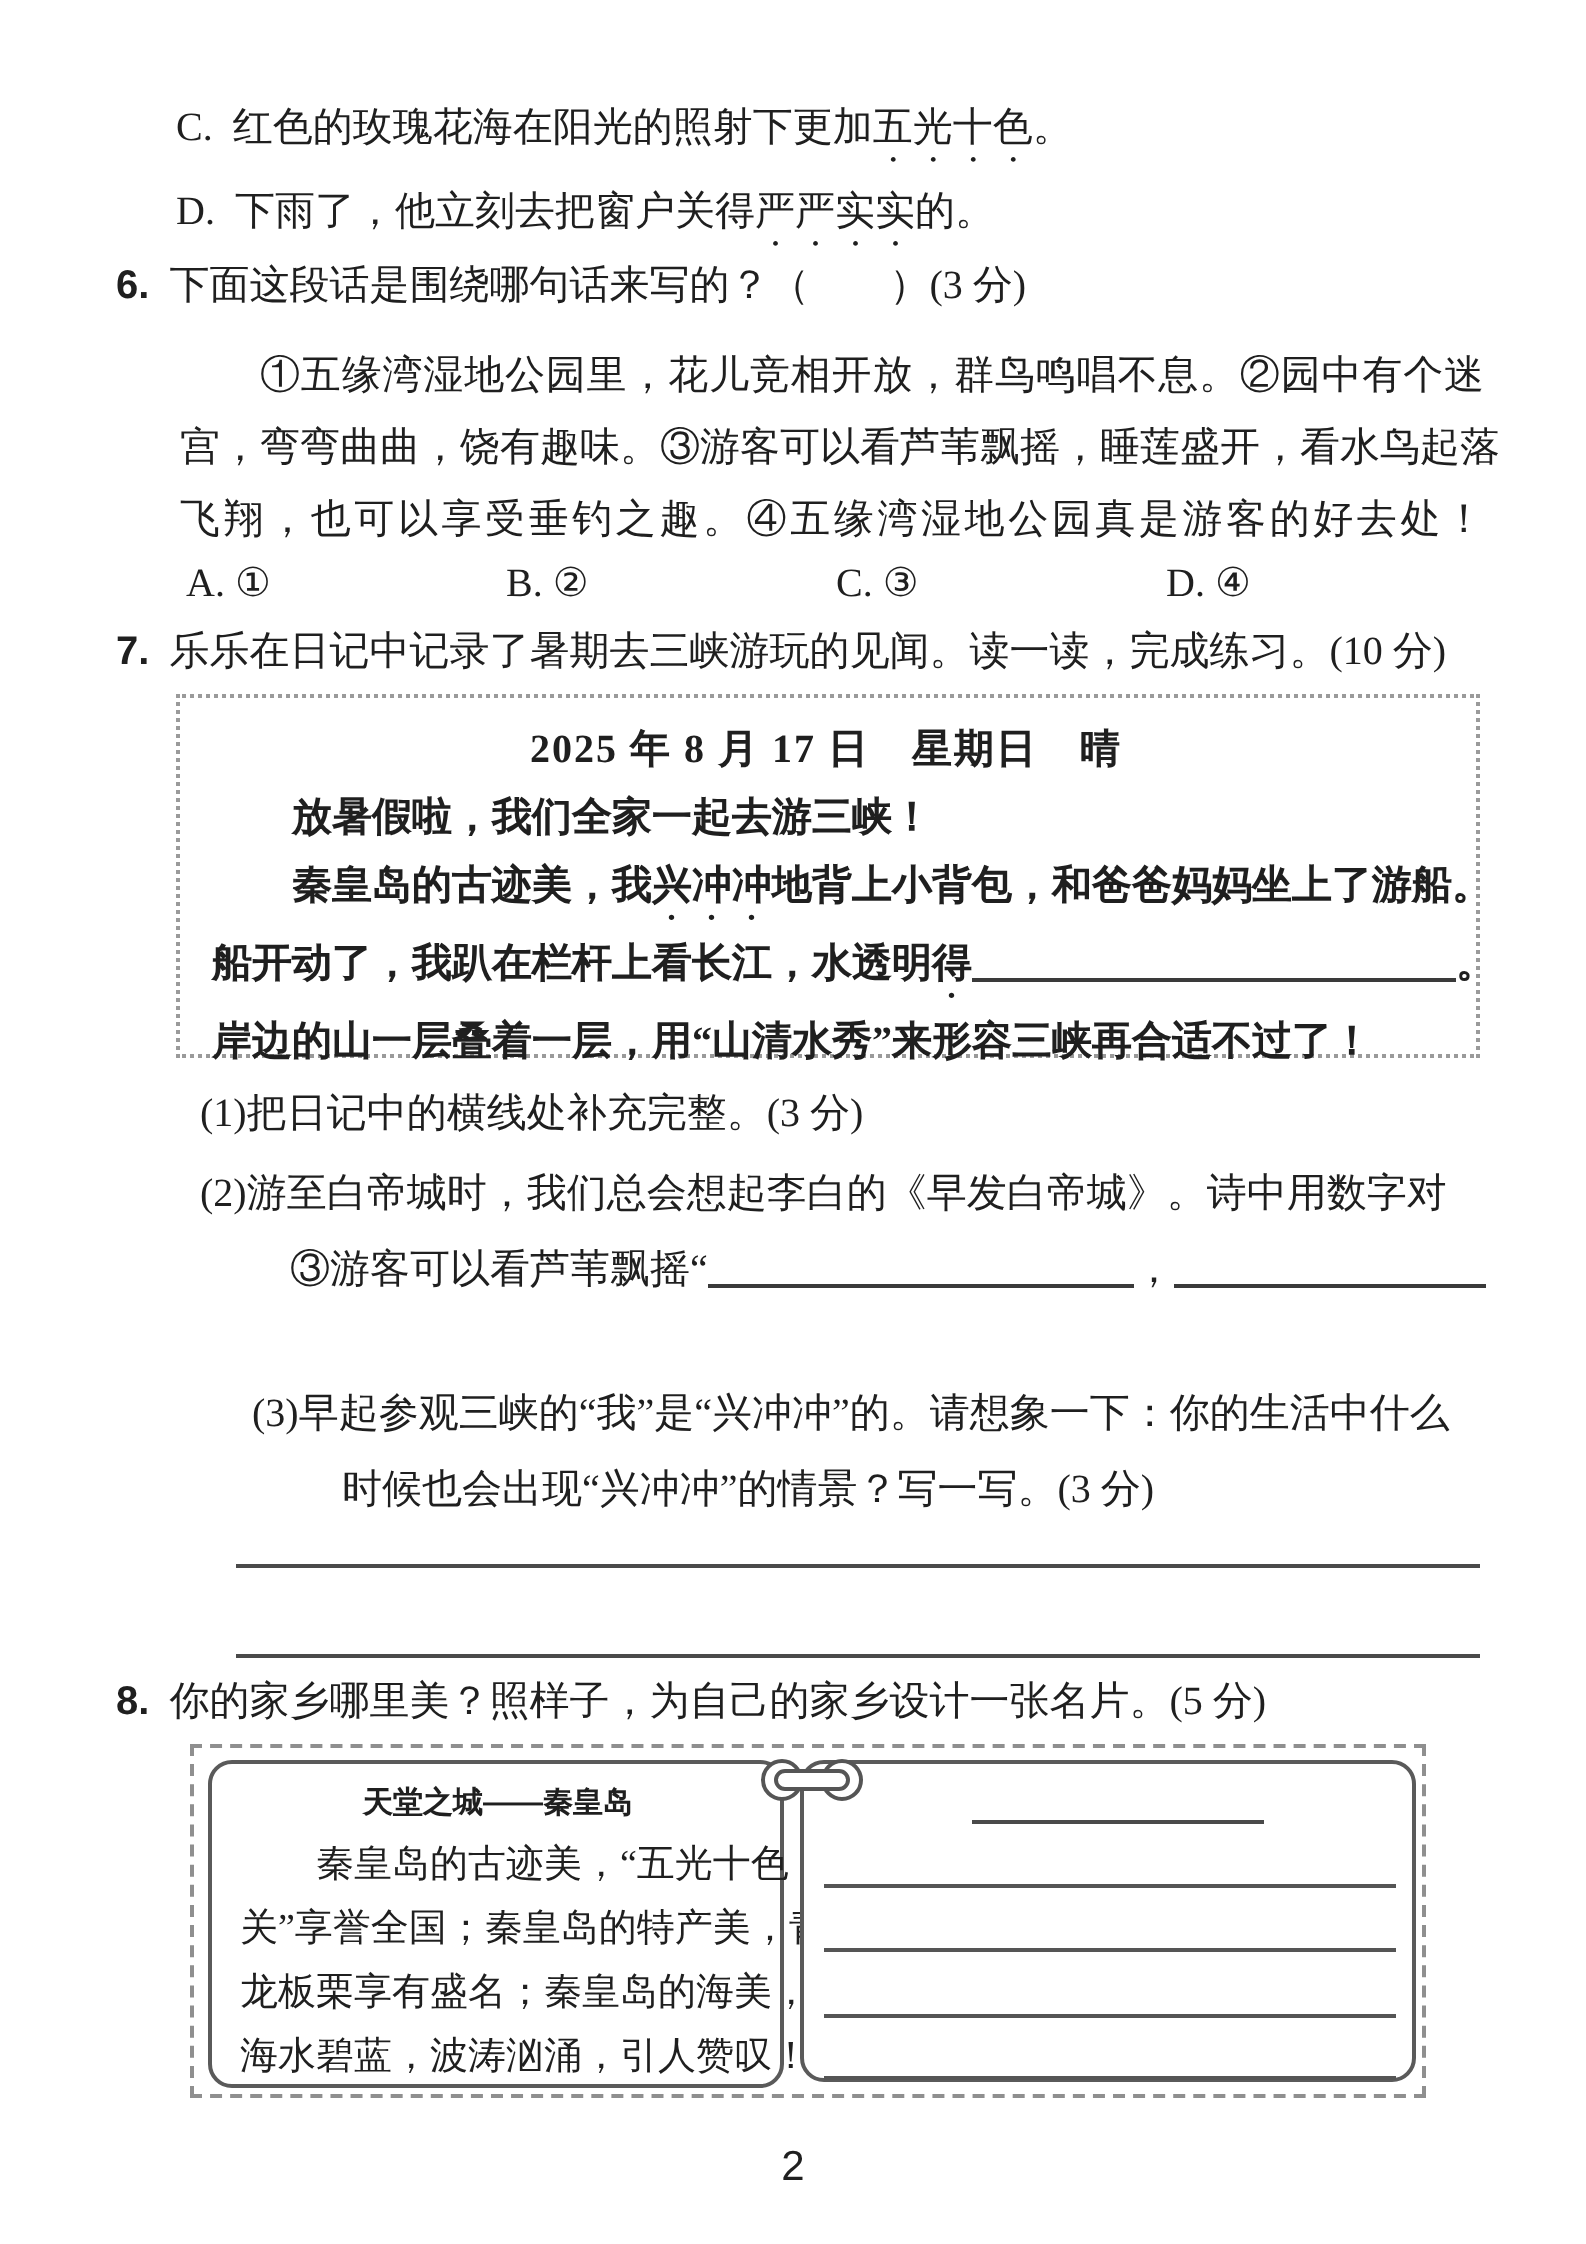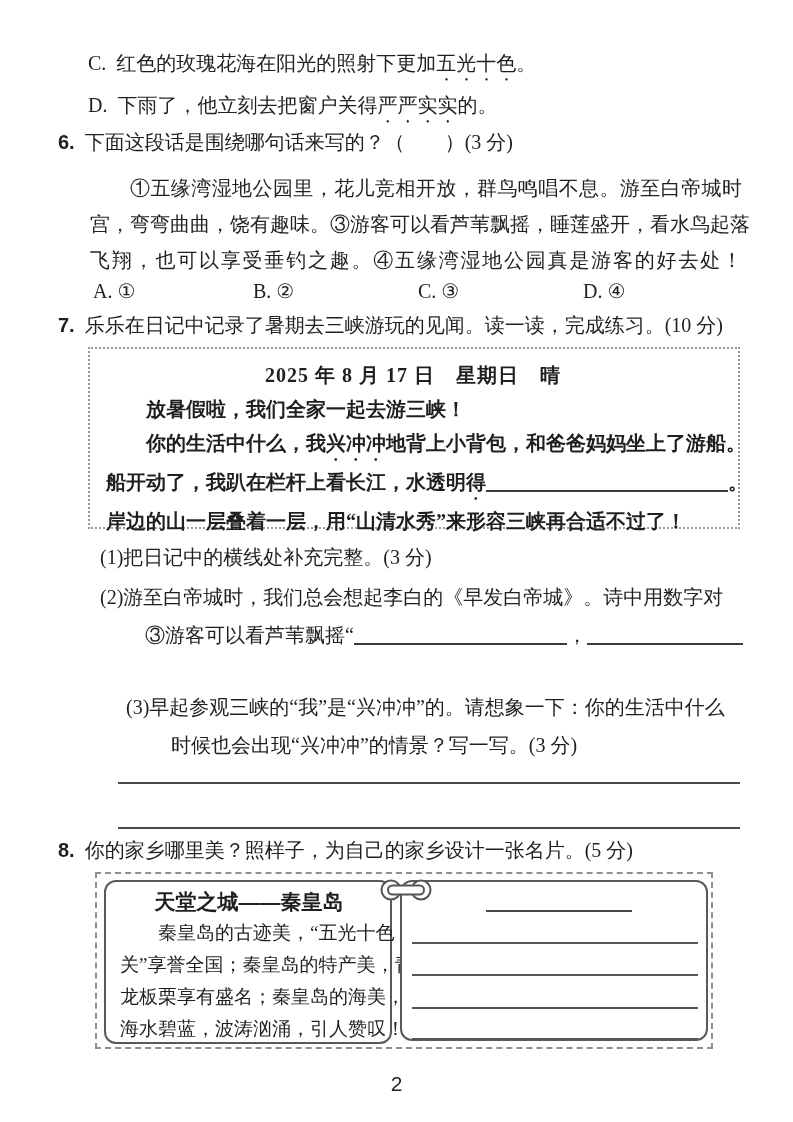--- a/index.html
+++ b/index.html
@@ -28,21 +28,21 @@
   .sub-line{line-height:38px;white-space:nowrap;}
   .cont-indent{padding-left:45px;}
   .ans-line{position:absolute;border-top:2px solid #4a4a4a;height:0;}
   .card-wrap{border:2px dashed #8f8f8f;box-sizing:border-box;background:#fff;}
   .mini-card{
     position:absolute;border:2px solid #5a5a5a;border-radius:12px;
     box-sizing:border-box;background:#fff;
   }
   .card-title{
     font-family:"Liberation Sans","DejaVu Sans",sans-serif;font-weight:700;
-    font-size:21px;text-align:center;line-height:30px;white-space:nowrap;
+    font-size:15px;text-align:center;line-height:30px;white-space:nowrap;
   }
   .card-body-line{font-size:19px;line-height:32px;text-align:justify;text-align-last:justify;white-space:nowrap;}
   .card-body-indent{padding-left:38px;}
   .rc-title-line{position:absolute;border-top:2px solid #4a4a4a;height:0;}
   .rc-line{position:absolute;border-top:2px solid #555;height:0;}
   .page-num{
     position:absolute;left:0;width:100%;text-align:center;
     font-family:"Liberation Sans",sans-serif;font-size:21px;
   }
 </style>
@@ -55,39 +55,39 @@
     <span class="opt-label">C.</span><span><span>红色的玫瑰花海在阳光的照射下更加</span><span class="em-dot">五光十色</span><span>。</span></span>
   </div>
   <div class="abs" style="top:92px;left:88px;width:664px;">
     <span class="opt-label">D.</span><span><span>下雨了，他立刻去把窗户关得</span><span class="em-dot">严严实实</span><span>的。</span></span>
   </div>
 
   <div class="abs" style="top:129px;left:58px;width:700px;white-space:nowrap;">
     <span class="q-num">6.</span><span>下面这段话是围绕哪句话来写的？（　　）(3 分)</span>
   </div>
   <div class="abs" style="top:170px;left:90px;width:652px;">
-    <div class="p-line indent2">①五缘湾湿地公园里，花儿竞相开放，群鸟鸣唱不息。游至白帝城时</div>
+    <div class="p-line indent2">①五缘湾湿地公园里，花儿竞相开放，群鸟鸣唱不息。②园中有个迷</div>
     <div class="p-line">宫，弯弯曲曲，饶有趣味。③游客可以看芦苇飘摇，睡莲盛开，看水鸟起落</div>
     <div class="p-line">飞翔，也可以享受垂钓之趣。④五缘湾湿地公园真是游客的好去处！</div>
   </div>
   <div class="abs" style="top:279px;left:0;width:700px;height:30px;">
     <span class="choice" style="left:93px;"><span>A.</span> <span>①</span></span>
     <span class="choice" style="left:253px;"><span>B.</span> <span>②</span></span>
     <span class="choice" style="left:418px;"><span>C.</span> <span>③</span></span>
     <span class="choice" style="left:583px;"><span>D.</span> <span>④</span></span>
   </div>
 
   <div class="abs" style="top:312px;left:58px;width:705px;white-space:nowrap;">
     <span class="q-num">7.</span><span>乐乐在日记中记录了暑期去三峡游玩的见闻。读一读，完成练习。(10 分)</span>
   </div>
 
   <div class="abs diary" style="top:347px;left:88px;width:652px;height:182px;font-weight:bold;">
     <div class="d-date">2025 年 8 月 17 日　星期日　晴</div>
     <div class="d-line indent2">放暑假啦，我们全家一起去游三峡！</div>
-    <div class="d-line indent2"><span>你的生活中什么，我</span><span class="em-dot">兴冲冲</span><span>地背上小背包，和爸爸妈妈坐上了游船。</span></div>
+    <div class="d-line indent2"><span>秦皇岛的古迹美，我</span><span class="em-dot">兴冲冲</span><span>地背上小背包，和爸爸妈妈坐上了游船。</span></div>
     <div class="d-line"><span>船开动了，我趴在栏杆上看长江，水透明</span><span class="em-dot">得</span><span class="blank" style="width: 242px;"></span><span>。</span></div>
     <div class="d-line">岸边的山一层叠着一层，用“山清水秀”来形容三峡再合适不过了！</div>
   </div>
 
   <div class="abs sub-line" style="top:538px;left:100px;">(1)把日记中的横线处补充完整。(3 分)</div>
 
   <div class="abs" style="top:578px;left:100px;width:645px;">
     <div class="sub-line">(2)游至白帝城时，我们总会想起李白的《早发白帝城》。诗中用数字对</div>
     <div class="sub-line cont-indent"><span>③游客可以看芦苇飘摇“</span><span class="blank" style="width: 213px;"></span><span>，</span><span class="blank" style="width: 156px;"></span></div>
   </div>

